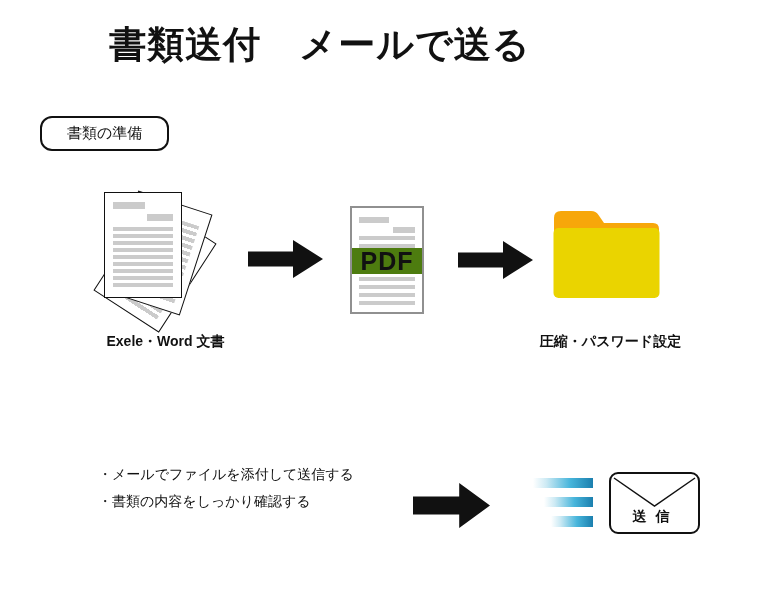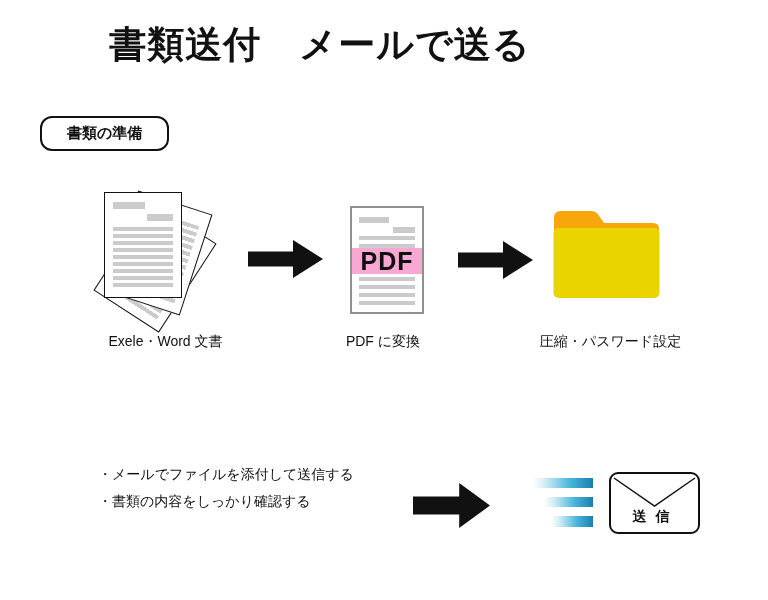--- a/index.html
+++ b/index.html
@@ -7,60 +7,60 @@
     position:relative;width:768px;height:600px;background:#fff;overflow:hidden;
     font-family:"Liberation Sans","DejaVu Sans",sans-serif;color:var(--ink,#111);
   }
   .title{
     position:absolute;top:20px;left:0;width:640px;margin:0;text-align:center;
     font-size:37px;font-weight:900;letter-spacing:1px;color:var(--ink,#111);
   }
   .section-badge{
     position:absolute;display:inline-flex;align-items:center;justify-content:center;
     height:31px;padding:0 25px;border:2px solid var(--ink,#111);border-radius:12px;
-    font-size:15px;font-weight:700;background:#fff;
+    font-size:15px;font-weight:400;background:#fff;
   }
   .sec1{left:40px;top:116px;}
   .sec2{left:45px;top:382px;}
 
   
   .doc-stack{position:absolute;left:86px;top:180px;width:150px;height:152px;}
   .paper{position:absolute;width:78px;height:106px;background:#fff;border:1.5px solid var(--ink,#111);box-sizing:border-box;}
   .paper-c{left:30px;top:34px;transform:rotate(33deg);}
   .paper-b{left:34px;top:20px;transform:rotate(18deg);}
   .paper-a{left:18px;top:12px;}
   .paper-lines{position:absolute;left:8px;right:8px;top:34px;bottom:8px;
     background:repeating-linear-gradient(to bottom,var(--doc-line,#cbcbcb) 0 4px,transparent 4px 7px);}
   .paper-b .paper-lines,.paper-c .paper-lines{top:14px;}
   .bar{position:absolute;background:var(--doc-line,#cbcbcb);height:7px;}
   .paper-a .hdr{left:8px;top:9px;width:32px;}
   .paper-a .right-bar{right:8px;top:21px;width:26px;}
 
-  .caption{position:absolute;top:333px;font-size:14px;font-weight:400;text-align:center;}
+  .caption{position:absolute;top:333px;font-size:14px;font-weight:700;text-align:center;}
   .cap1{left:63px;width:205px;}
   .cap2{left:298px;width:170px;}
   .cap3{left:518px;width:185px;}
 
   
   .arrow{position:absolute;background:var(--arrow,#111);
     clip-path:polygon(0% 30%,60% 30%,60% 0%,100% 50%,60% 100%,60% 70%,0% 70%);}
   .arrow1{left:248px;top:240px;width:75px;height:38px;}
   .arrow2{left:458px;top:241px;width:75px;height:38px;}
   .arrow3{left:413px;top:483px;width:77px;height:45px;}
 
   
   .pdf-paper{position:absolute;left:350px;top:206px;width:74px;height:108px;
     background:#fff;border:2px solid var(--pdf-border,#909090);box-sizing:border-box;}
   .pdf-paper .hdr{left:7px;top:9px;width:30px;height:6px;}
   .pdf-paper .right-bar{right:7px;top:19px;width:22px;height:6px;}
   .plines{position:absolute;left:7px;right:7px;
     background:repeating-linear-gradient(to bottom,var(--doc-line,#cbcbcb) 0 4px,transparent 4px 8px);}
   .plines.top{top:28px;height:13px;}
   .plines.bottom{top:69px;bottom:6px;}
-  .pdf-label{position:absolute;top:40px;left:0;right:0;text-align:center;background:#f9a8d4;
+  .pdf-label{position:absolute;top:40px;left:0;right:0;text-align:center;background:#4d7c0f;
     font-size:25px;line-height:26px;font-weight:800;letter-spacing:1px;color:var(--ink,#111);}
 
   
   .folder{position:absolute;left:553px;top:208px;width:107px;height:91px;}
   .folder-back{fill:var(--folder-tab,#f7a70a);}
   .folder-front{fill:var(--folder-body,#ead400);}
 
   
   .bullets{position:absolute;left:98px;top:461px;margin:0;padding:0;list-style:none;
     font-size:14px;font-weight:500;line-height:27px;}
@@ -108,21 +108,20 @@
 
   <div class="arrow arrow1"></div>
 
   <div class="pdf-paper">
     <div class="bar hdr"></div>
     <div class="bar right-bar"></div>
     <div class="plines top"></div>
     <div class="pdf-label">PDF</div>
     <div class="plines bottom"></div>
   </div>
-  <div class="caption cap2">PDF に変換</div>
 
   <div class="arrow arrow2"></div>
 
   <div class="folder">
     <svg width="107" height="91" viewBox="0 0 107 91" aria-hidden="true">
       <path class="folder-back" d="M1 35 L1 10 Q1 3 8 3 L38 3 Q43 3 45.5 7 L51 15 L100 15 Q106 15 106 21 L106 35 Z"></path>
       <rect class="folder-front" x="0.5" y="20" width="106" height="70" rx="5"></rect>
     </svg>
   </div>
   <div class="caption cap3">圧縮・パスワード設定</div>

